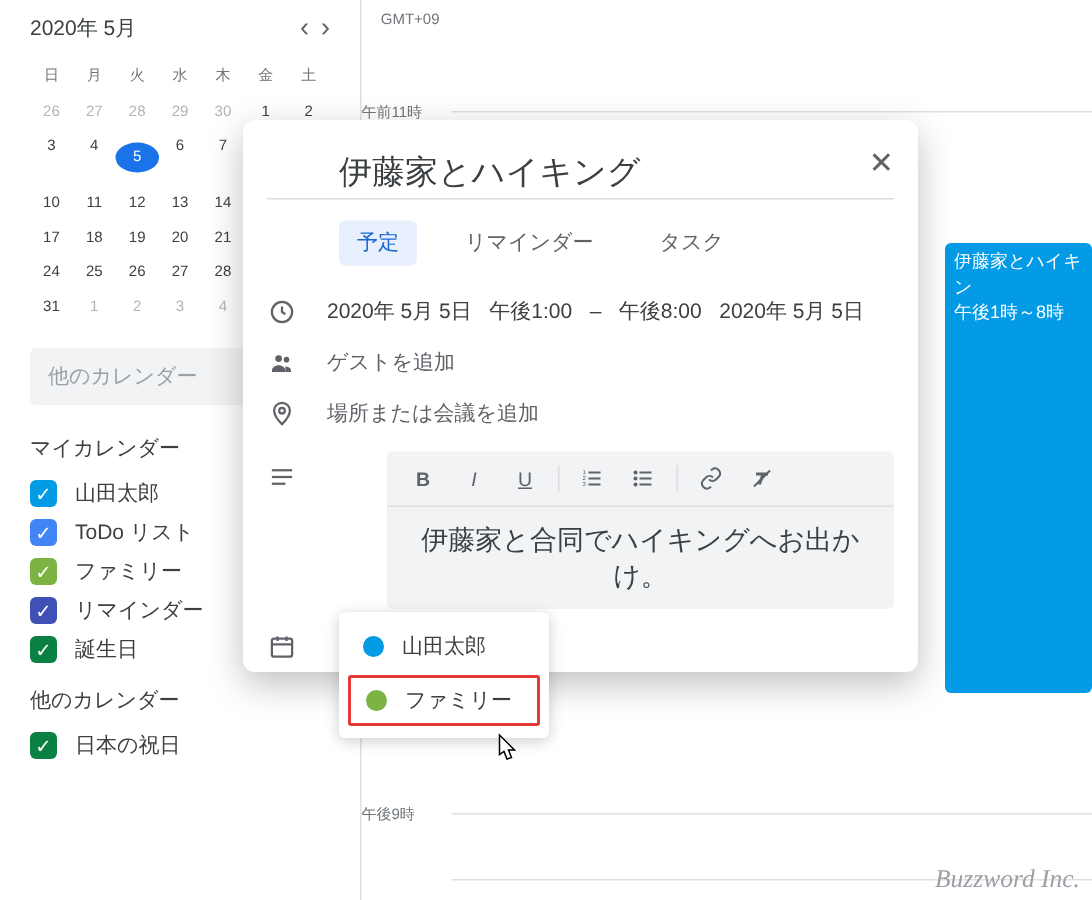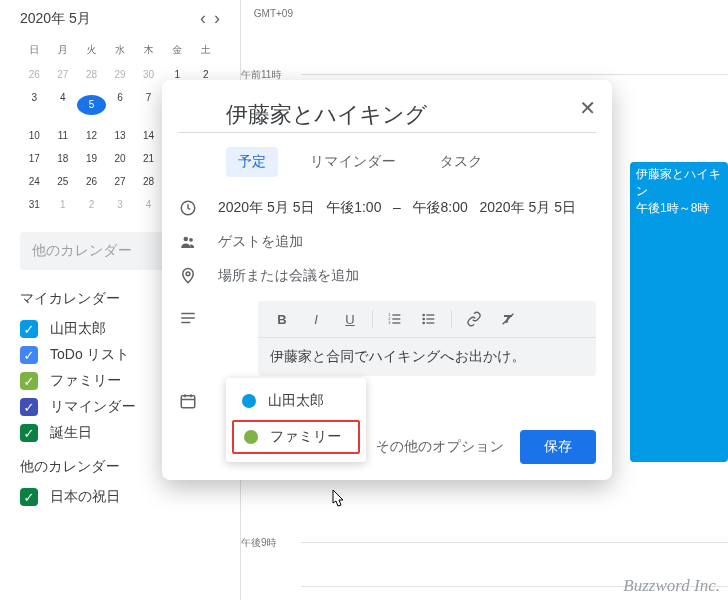--- a/index.html
+++ b/index.html
@@ -36,21 +36,21 @@
 .tab { padding: 6px 12px; color: #5f6368; border-radius: 4px; cursor: pointer; }
 .tab.active { background: #e8f0fe; color: #1967d2; }
 .row { display: flex; align-items: center; gap: 20px; padding: 8px 0; font-size: 14px; color: #3c4043; }
 .row-icon { width: 20px; color: #5f6368; display: flex; justify-content: center; }
 .row-content { flex: 1; color: #5f6368; }
 .row-content.filled { color: #3c4043; }
 .toolbar-section { background: #f1f3f4; border-radius: 4px; margin-left: 40px; padding: 0; }
 .format-toolbar { display: flex; gap: 6px; padding: 6px 10px; border-bottom: 1px solid #e0e0e0; align-items: center; }
 .fmt-btn { width: 28px; height: 24px; display: flex; align-items: center; justify-content: center; color: #5f6368; cursor: pointer; font-size: 13px; }
 .fmt-divider { width: 1px; height: 18px; background: #dadce0; margin: 0 2px; }
-.desc-text { padding: 10px 12px; font-size: 14px; color: #3c4043; }
+.desc-text { padding: 10px 12px; font-size: 18px; color: #3c4043; text-align: center; }
 .dropdown { position: absolute; background: #fff; box-shadow: 0 2px 10px rgba(0,0,0,0.2); border-radius: 4px; padding: 6px 0; z-index: 10; }
 .dropdown-item { display: flex; align-items: center; gap: 12px; padding: 8px 16px; font-size: 14px; color: #3c4043; cursor: pointer; }
 .dropdown-item.highlight { border: 2px solid #e53935; border-radius: 2px; margin: 2px 6px; padding: 6px 10px; }
 .color-dot { width: 14px; height: 14px; border-radius: 50%; }
 .modal-footer { display: flex; justify-content: flex-end; align-items: center; gap: 16px; padding: 12px 16px 16px; font-size: 14px; }
 .more-options { color: #5f6368; cursor: pointer; }
 .save-btn { background: #1a73e8; color: #fff; border: none; padding: 8px 24px; border-radius: 4px; font-size: 14px; cursor: pointer; }
 .watermark { position: absolute; right: 8px; bottom: 4px; font-size: 17px; color: #9aa0a6; font-style: italic; font-family: Georgia, serif; }
 .cursor-img { position: absolute; left: 328px; top: 488px; font-size: 16px; pointer-events: none; z-index: 20; }
 svg { display: block; }
@@ -299,24 +299,20 @@
           <span class="color-dot" style="background:#039be5"></span>
           <span>山田太郎</span>
         </div>
         <div class="dropdown-item highlight">
           <span class="color-dot" style="background:#7cb342"></span>
           <span>ファミリー</span>
         </div>
       </div>
     </div>
   </div>
-  <div class="modal-footer">
-    <span class="more-options">その他のオプション</span>
-    <button class="save-btn">保存</button>
-  </div>
 </div>
 
 <div class="cursor-img">
   <svg width="18" height="22" viewBox="0 0 18 22">
       <path d="M5 2v13l3-2 2 5 3-1-2-5h4z" fill="#fff" stroke="#000" stroke-width="1"></path>
     </svg>
 </div>
 
 <div class="watermark">Buzzword Inc.</div>
 

